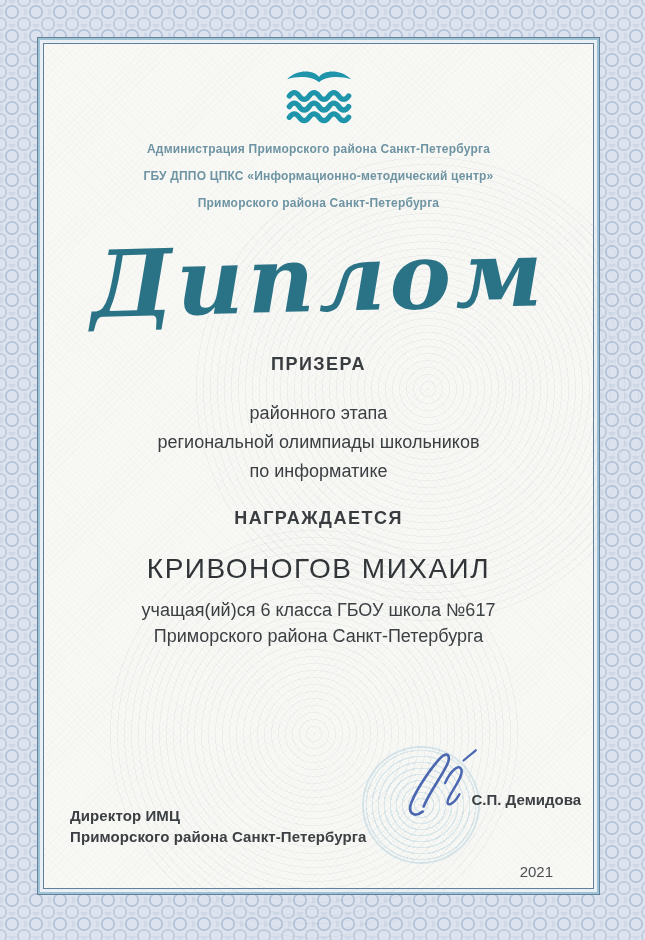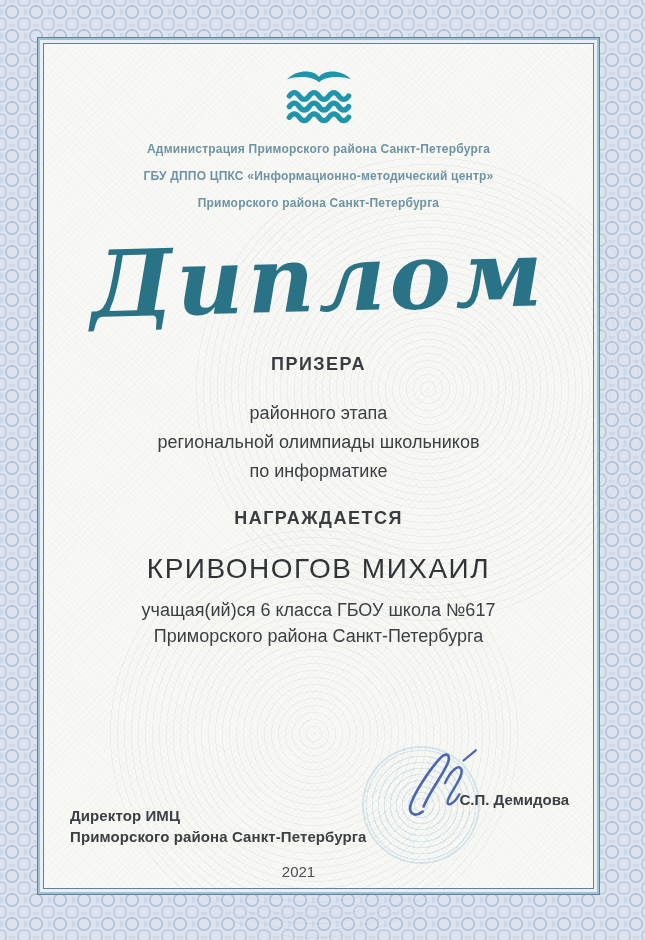--- a/index.html
+++ b/index.html
@@ -65,23 +65,23 @@
     color:#3c4043;font-size:15px;line-height:21px;font-weight:bold;letter-spacing:.1px;
   }
   .seal{
     position:absolute;left:318px;bottom:24px;width:118px;height:118px;border-radius:50%;
     background:repeating-radial-gradient(circle at center, rgba(125,180,205,.26) 0 1.5px, rgba(255,255,255,0) 1.5px 6px);
     box-shadow:inset 0 0 0 2px rgba(125,180,205,.30);
     opacity:.9;
   }
   .sig{position:absolute;left:350px;bottom:58px;width:92px;height:92px;}
   .signer-name{
-    position:absolute;right:24px;bottom:80px;color:#3c4043;font-size:15px;font-weight:bold;
+    position:absolute;right:12px;bottom:80px;color:#3c4043;font-size:15px;font-weight:bold;
   }
-  .year{position:absolute;left:0;right:40px;bottom:8px;text-align:center;color:#4a4e52;font-size:15px;}
+  .year{position:absolute;left:0;right:40px;bottom:8px;text-align:right;color:#4a4e52;font-size:15px;}
 </style>
 </head>
 <body>
 
 <div class="bg"></div>
 
 <div class="panel">
   <div class="wm1"></div>
   <div class="wm2"></div>
 

